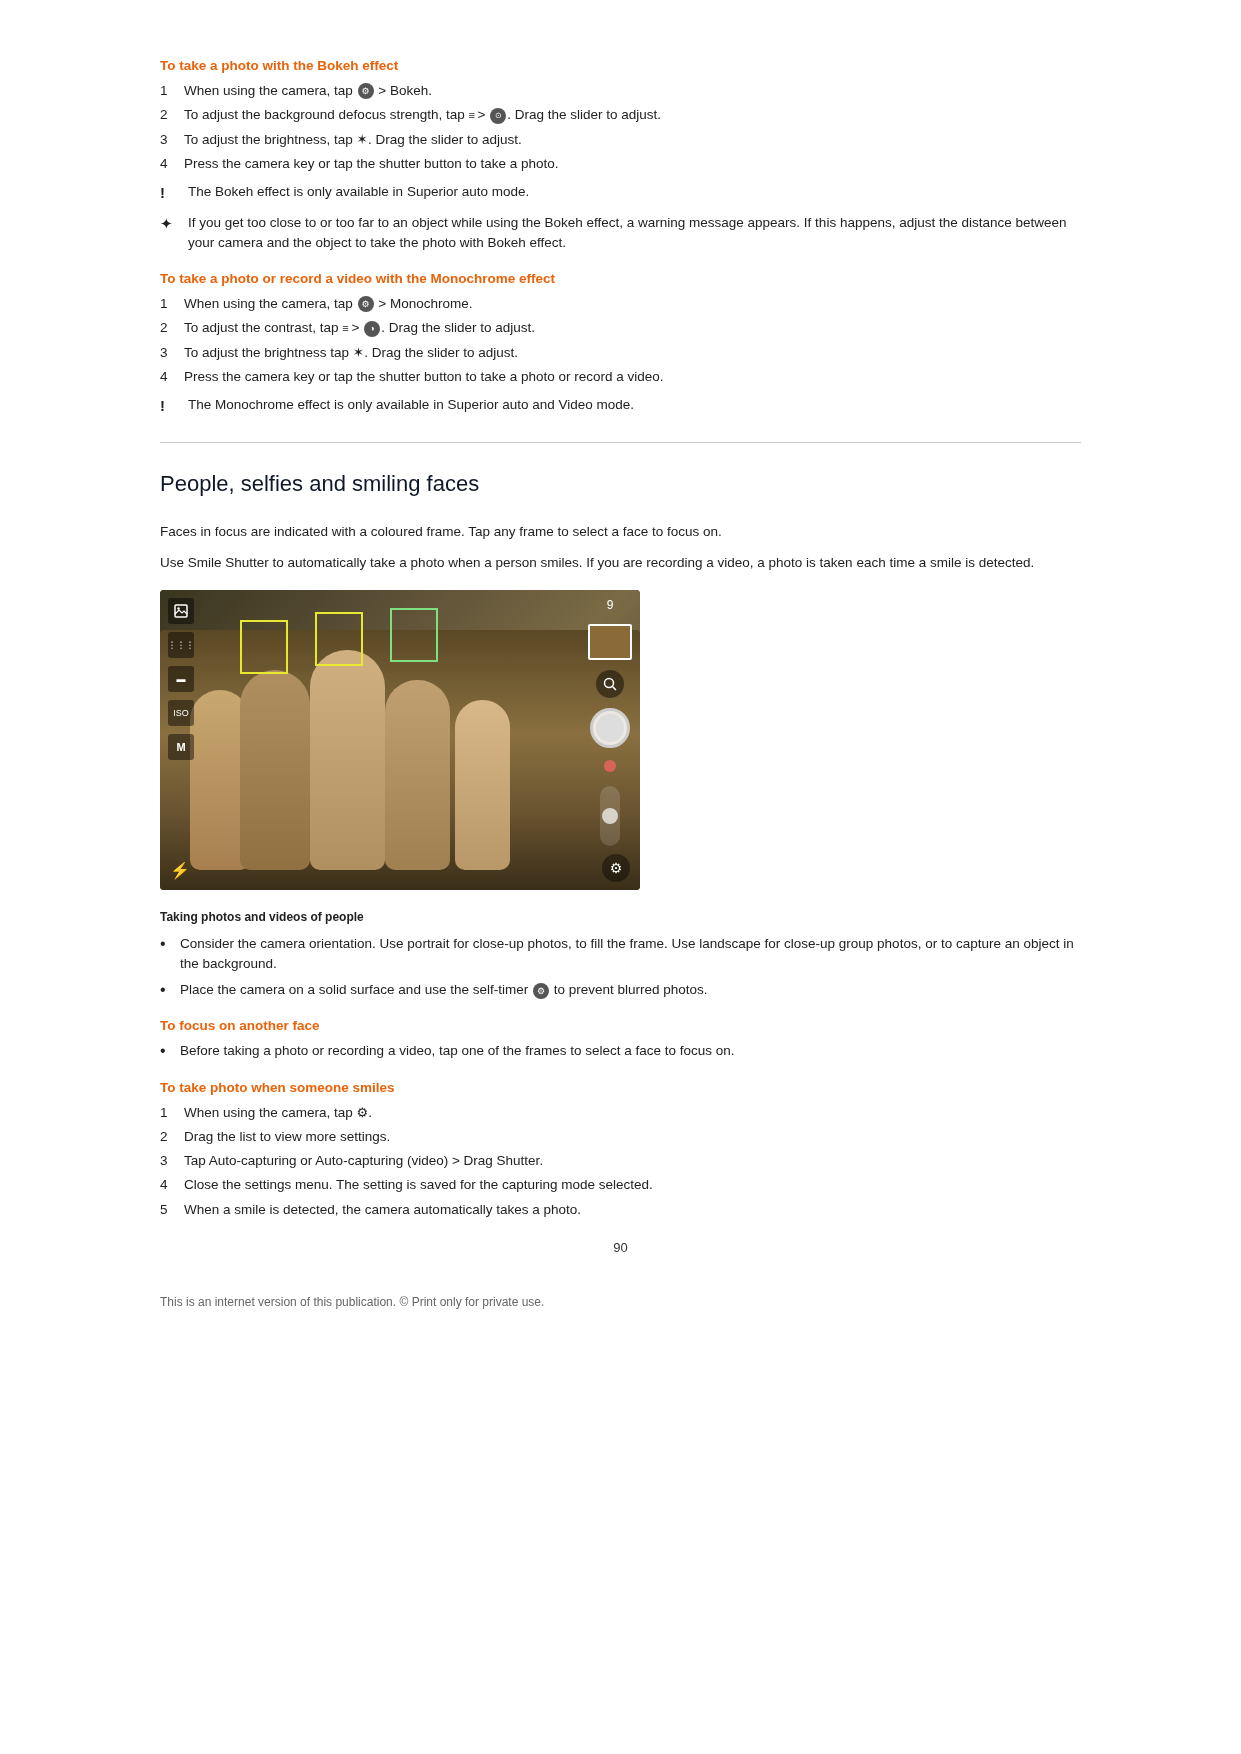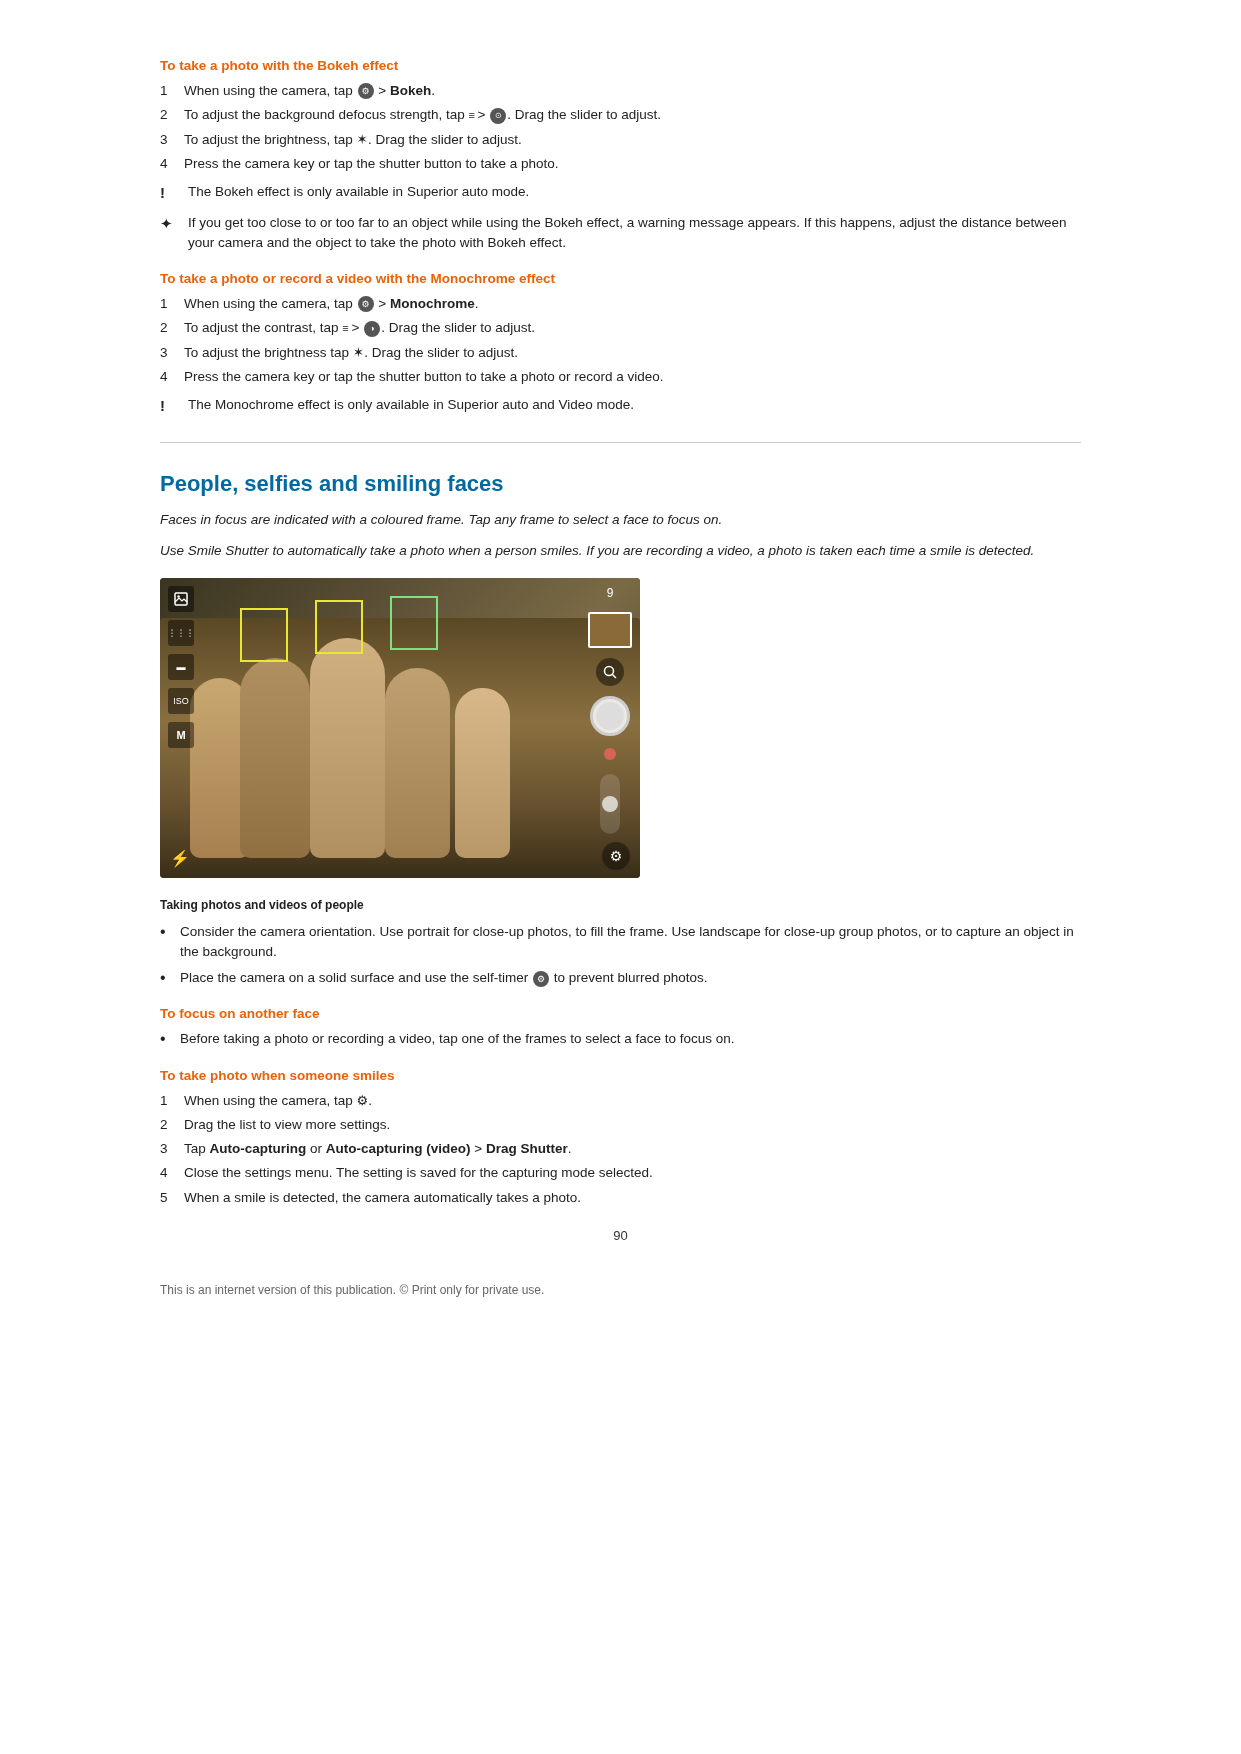--- a/index.html
+++ b/index.html
@@ -58,29 +58,28 @@
       min-width: 28px;
       font-size: 15px;
     }
     hr.section-divider {
       border: none;
       border-top: 1px solid #ccc;
       margin: 24px 0;
     }
     .chapter-title {
       font-size: 22px;
-      font-weight: bold;
-      margin: 28px 0 12px 0;
-      color: #0369a1;
+      font-weight: normal;
+      margin: 28px 0 24px 0;
+      color: #0f172a;
     }
     .body-text {
       font-size: 13.5px;
       line-height: 1.6;
       margin-bottom: 10px;
-      font-style: italic;
     }
     .camera-image {
       display: block;
       width: 480px;
       height: 300px;
       margin: 16px 0 20px 0;
       background: #2a2a2a;
       border-radius: 4px;
       position: relative;
       overflow: hidden;
@@ -213,21 +212,21 @@
       margin-top: 40px;
       font-size: 12px;
       color: #666;
     }
     .page-number {
       text-align: center;
       margin-top: 20px;
       font-size: 13px;
       color: #333;
     }
-    b { font-weight: bold; }
+    b { font-weight: normal; }
     .inline-icon {
       display: inline-block;
       width: 16px;
       height: 16px;
       border-radius: 50%;
       background: #555;
       vertical-align: middle;
       text-align: center;
       line-height: 16px;
       font-size: 9px;

